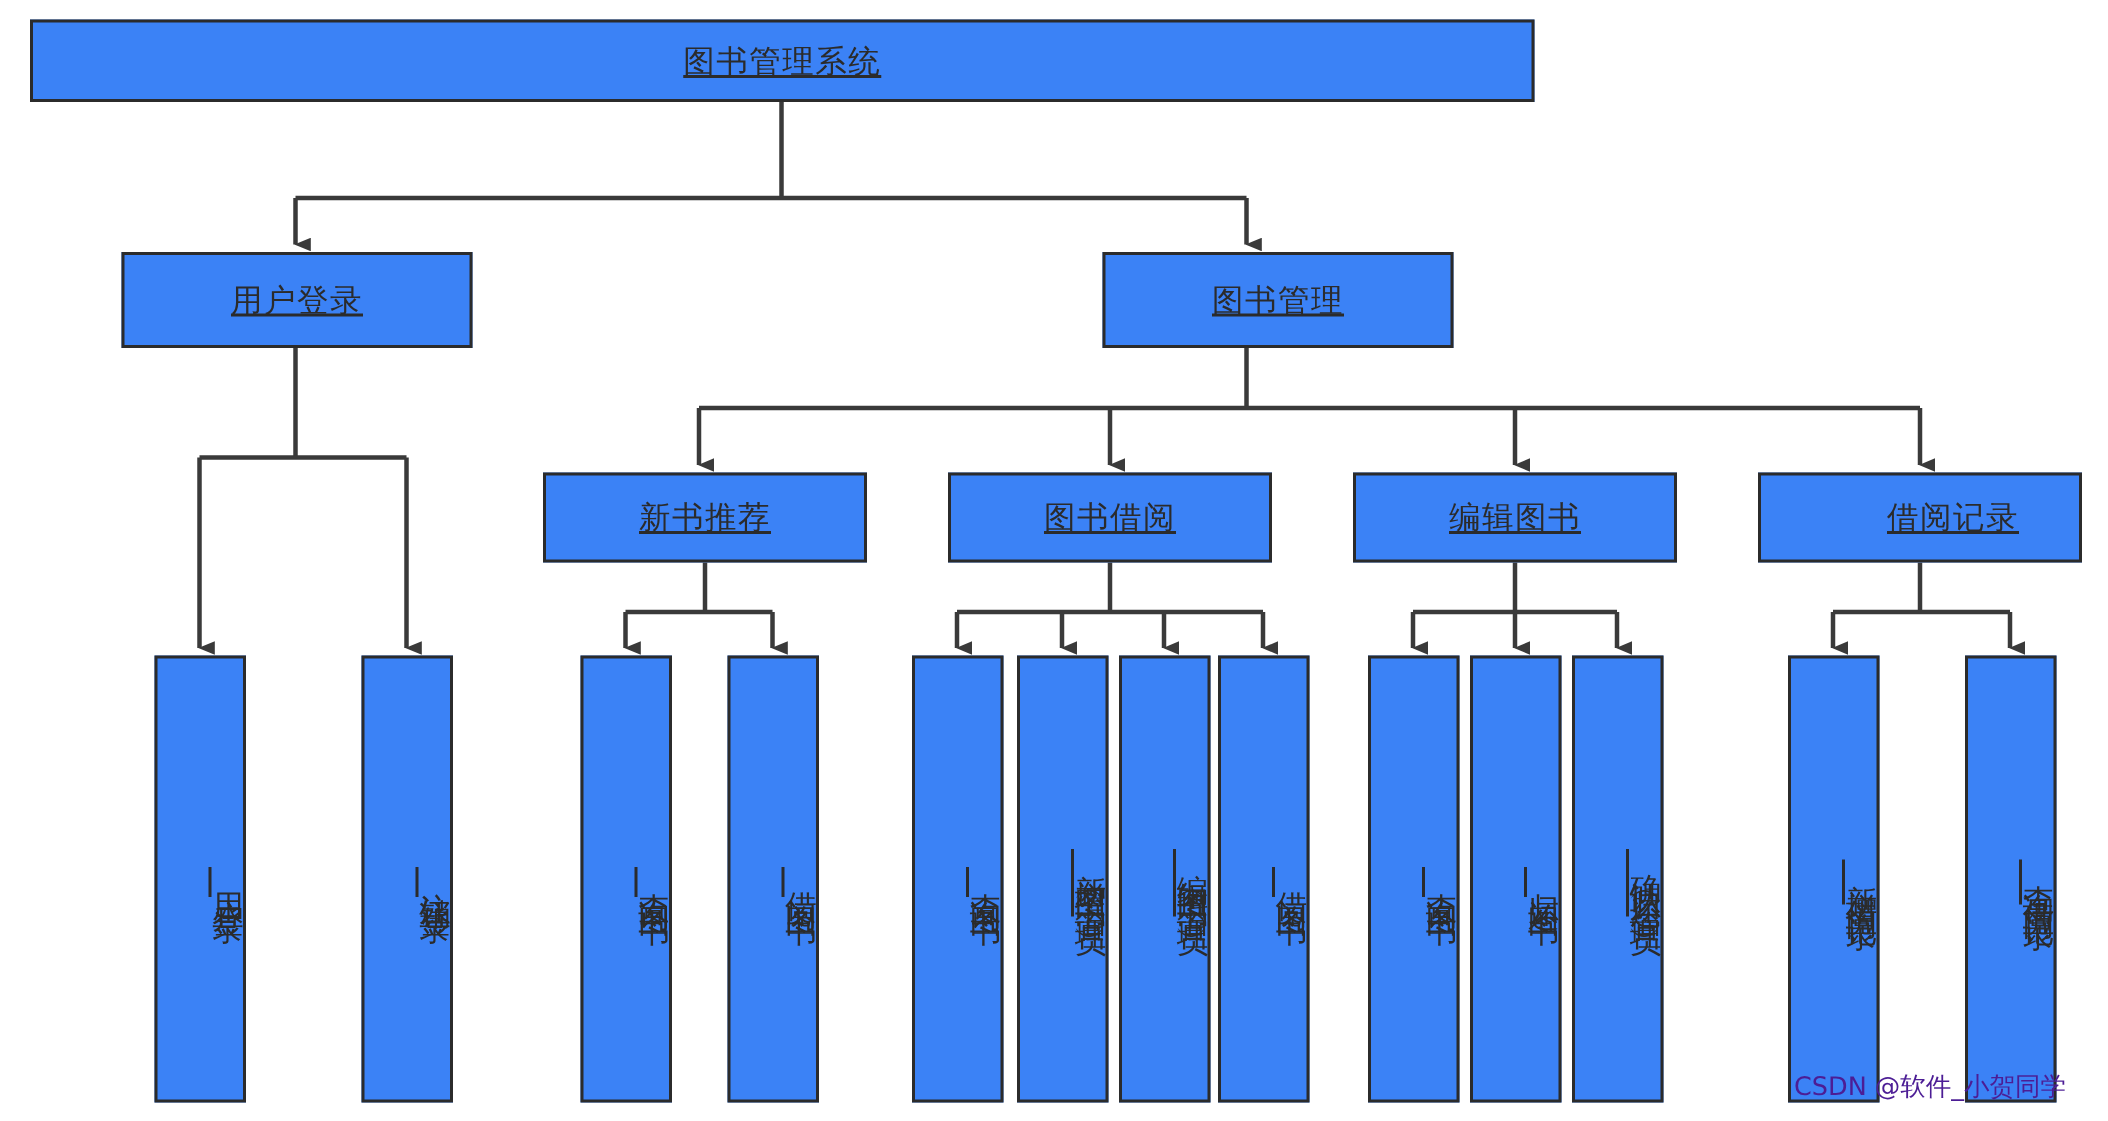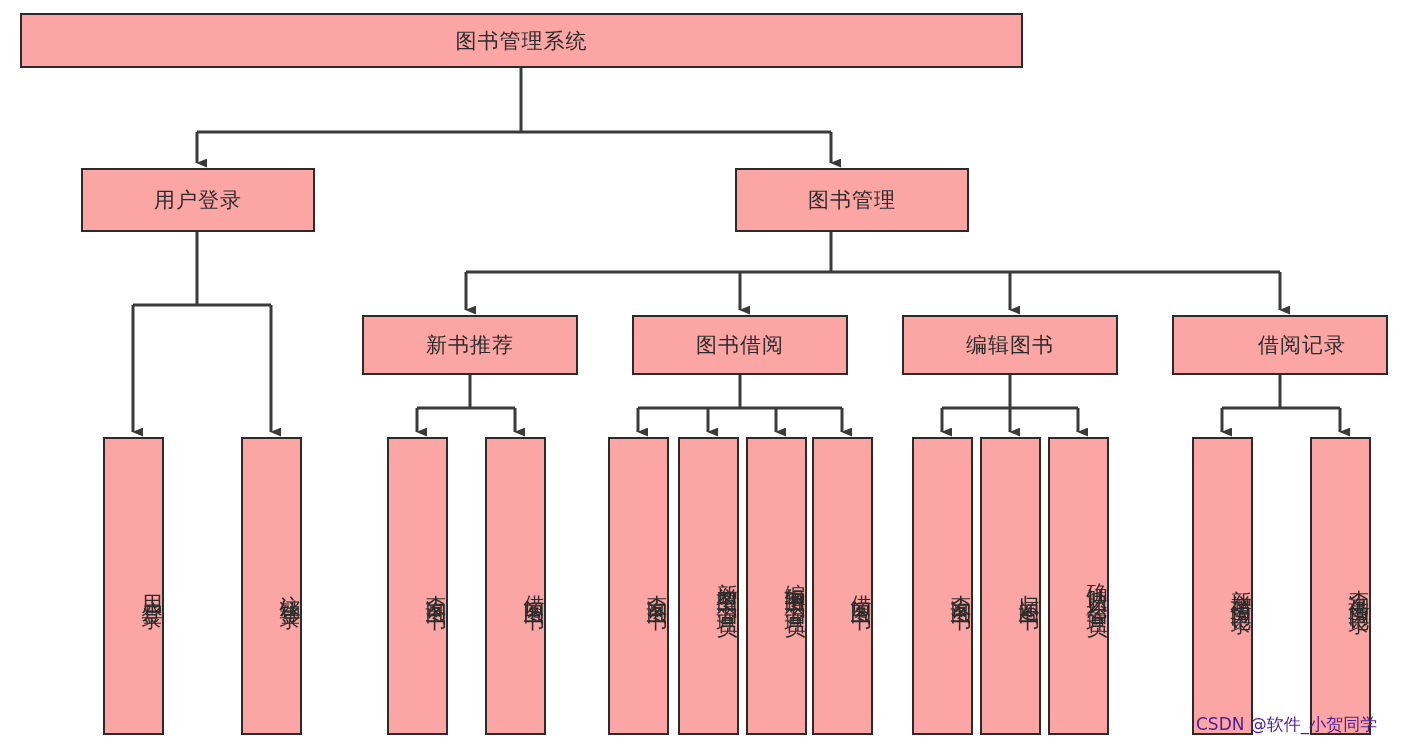--- a/index.html
+++ b/index.html
@@ -18,27 +18,28 @@
   #wires {
     position: absolute;
     left: 0; top: 0;
     width: 1405px;
     height: 747px;
     pointer-events: none;
   }
   .node {
     position: absolute;
     box-sizing: border-box;
-    background: #fca5a5;
+    background: #3b82f6;
     border: 2.5px solid #2b2b2b;
     display: flex;
     align-items: center;
     justify-content: center;
     color: #2b2b2b;
     z-index: 2;
+    text-decoration: underline;
   }
   .node.h {
     font-size: 21px;
     letter-spacing: 1px;
   }
   .node.v {
     writing-mode: vertical-rl;
     text-orientation: upright;
     font-size: 21px;
     letter-spacing: 5px;

